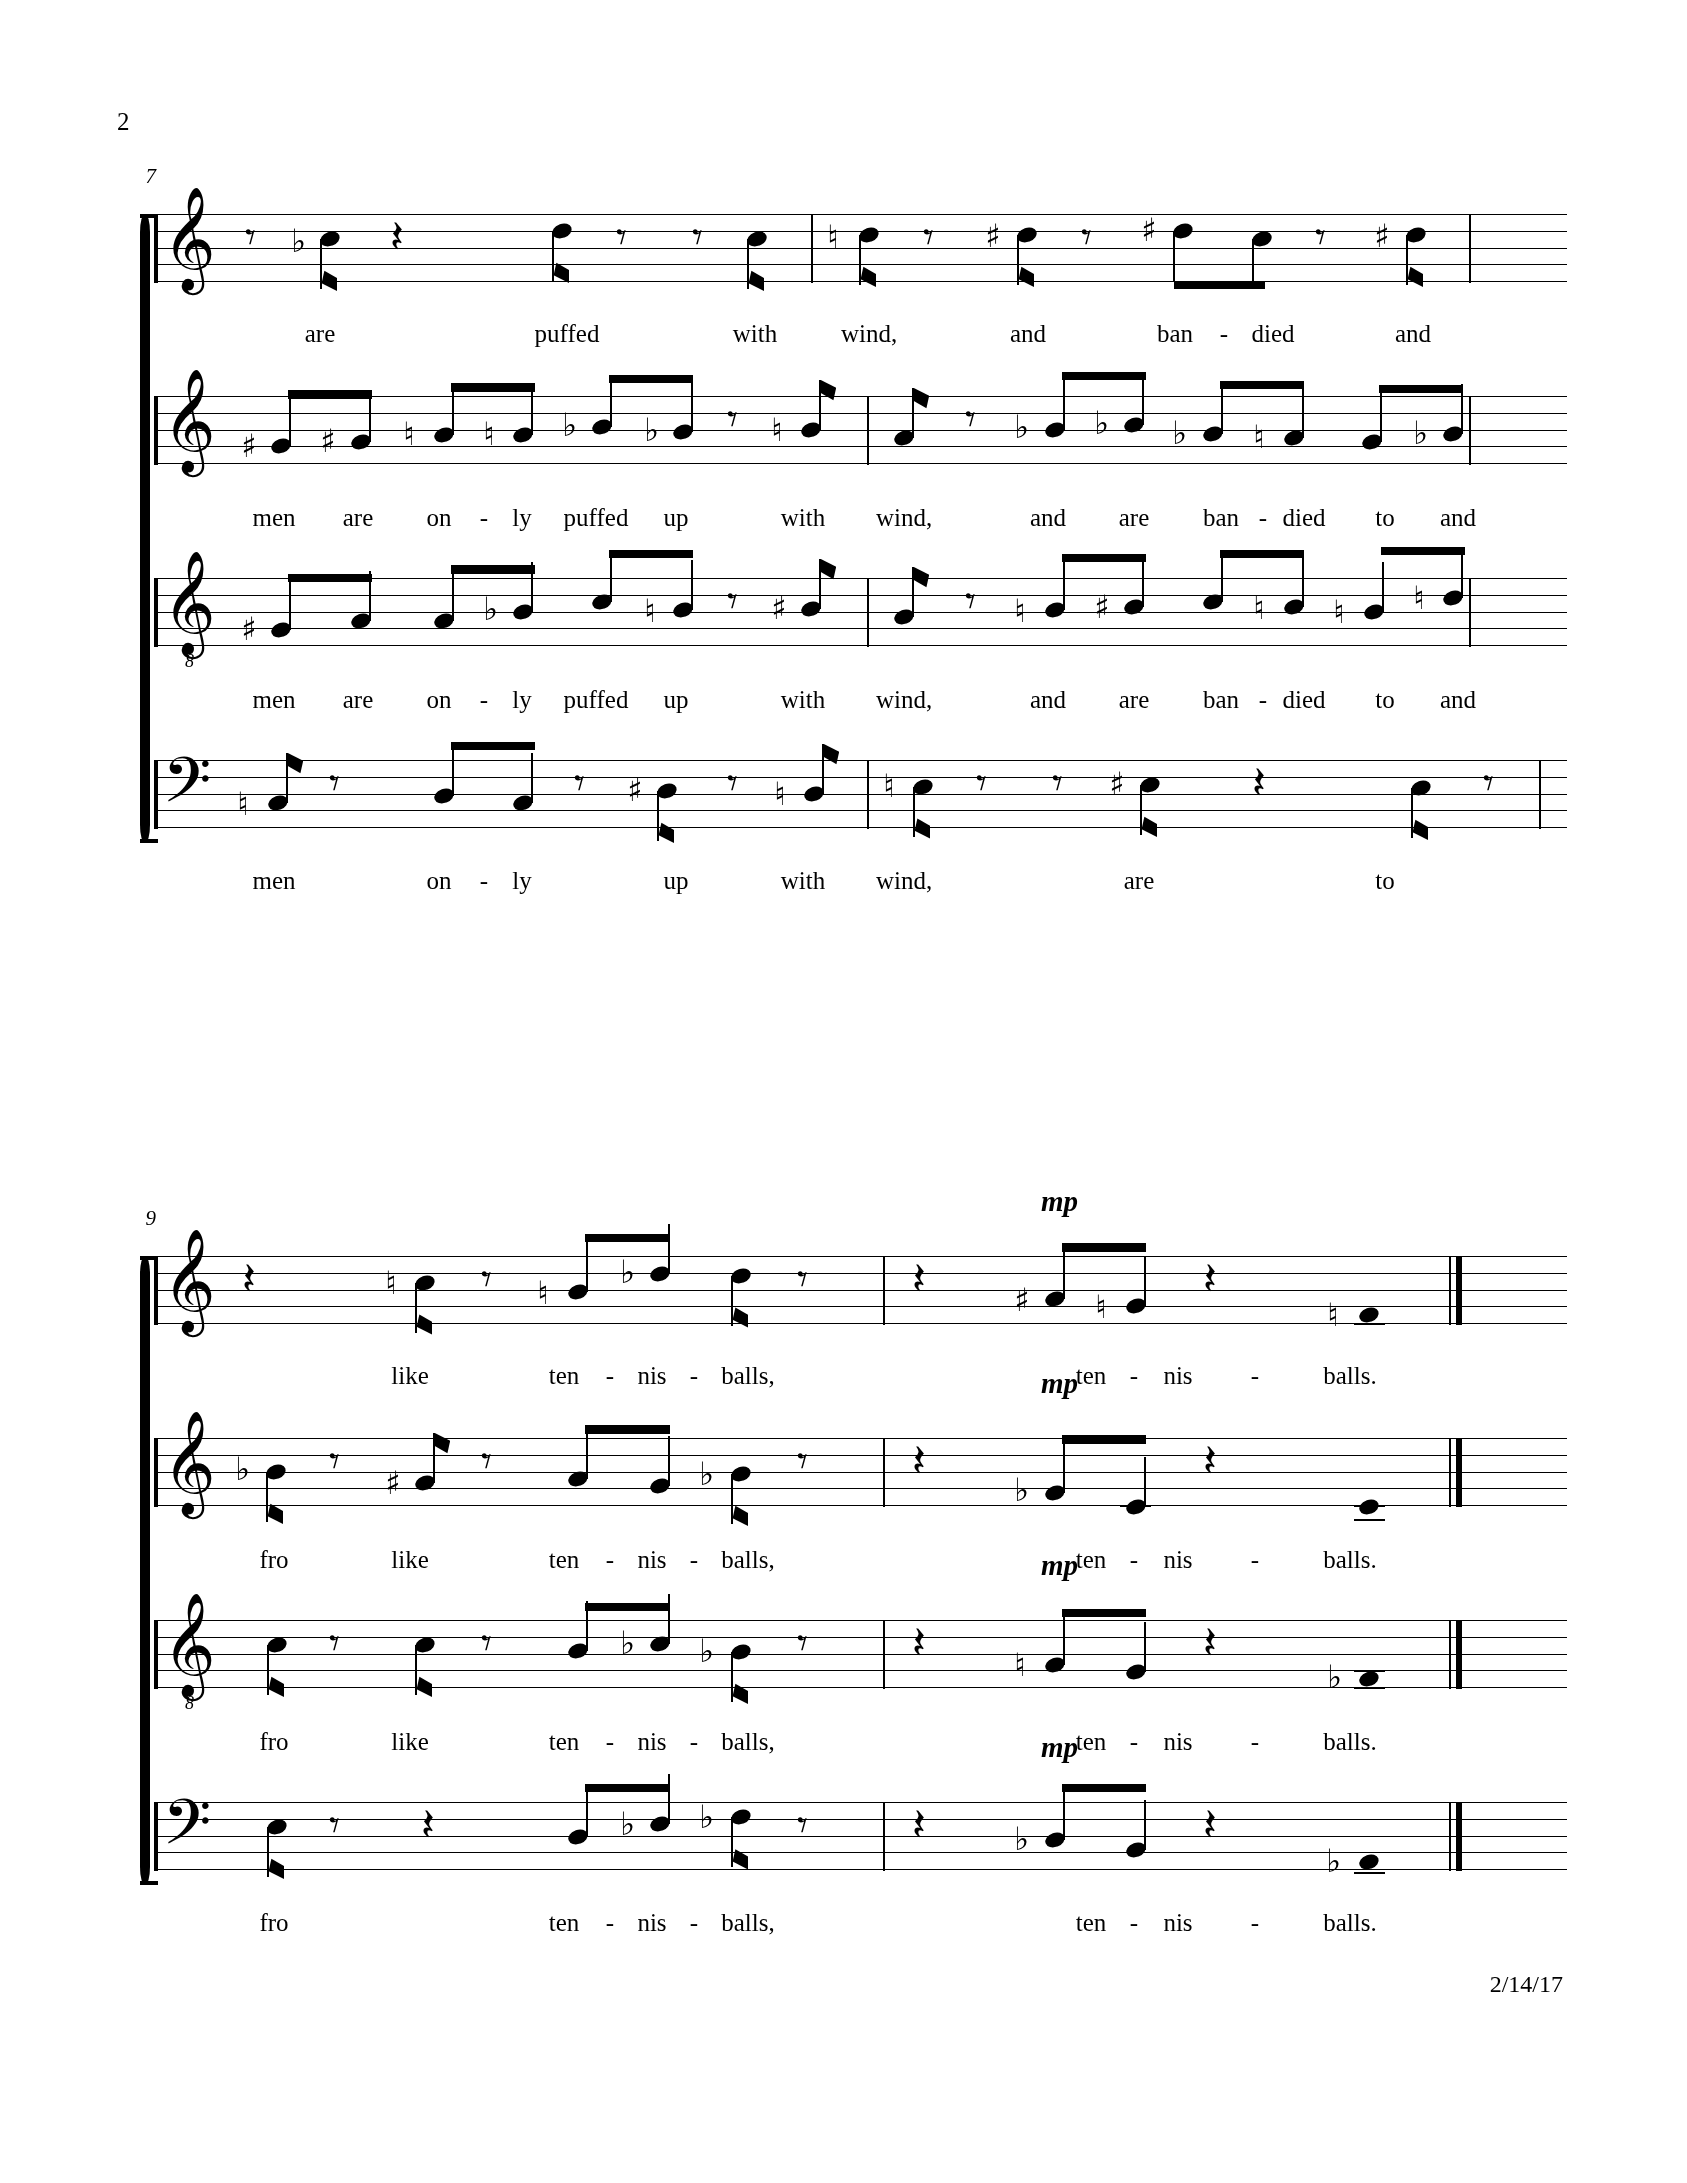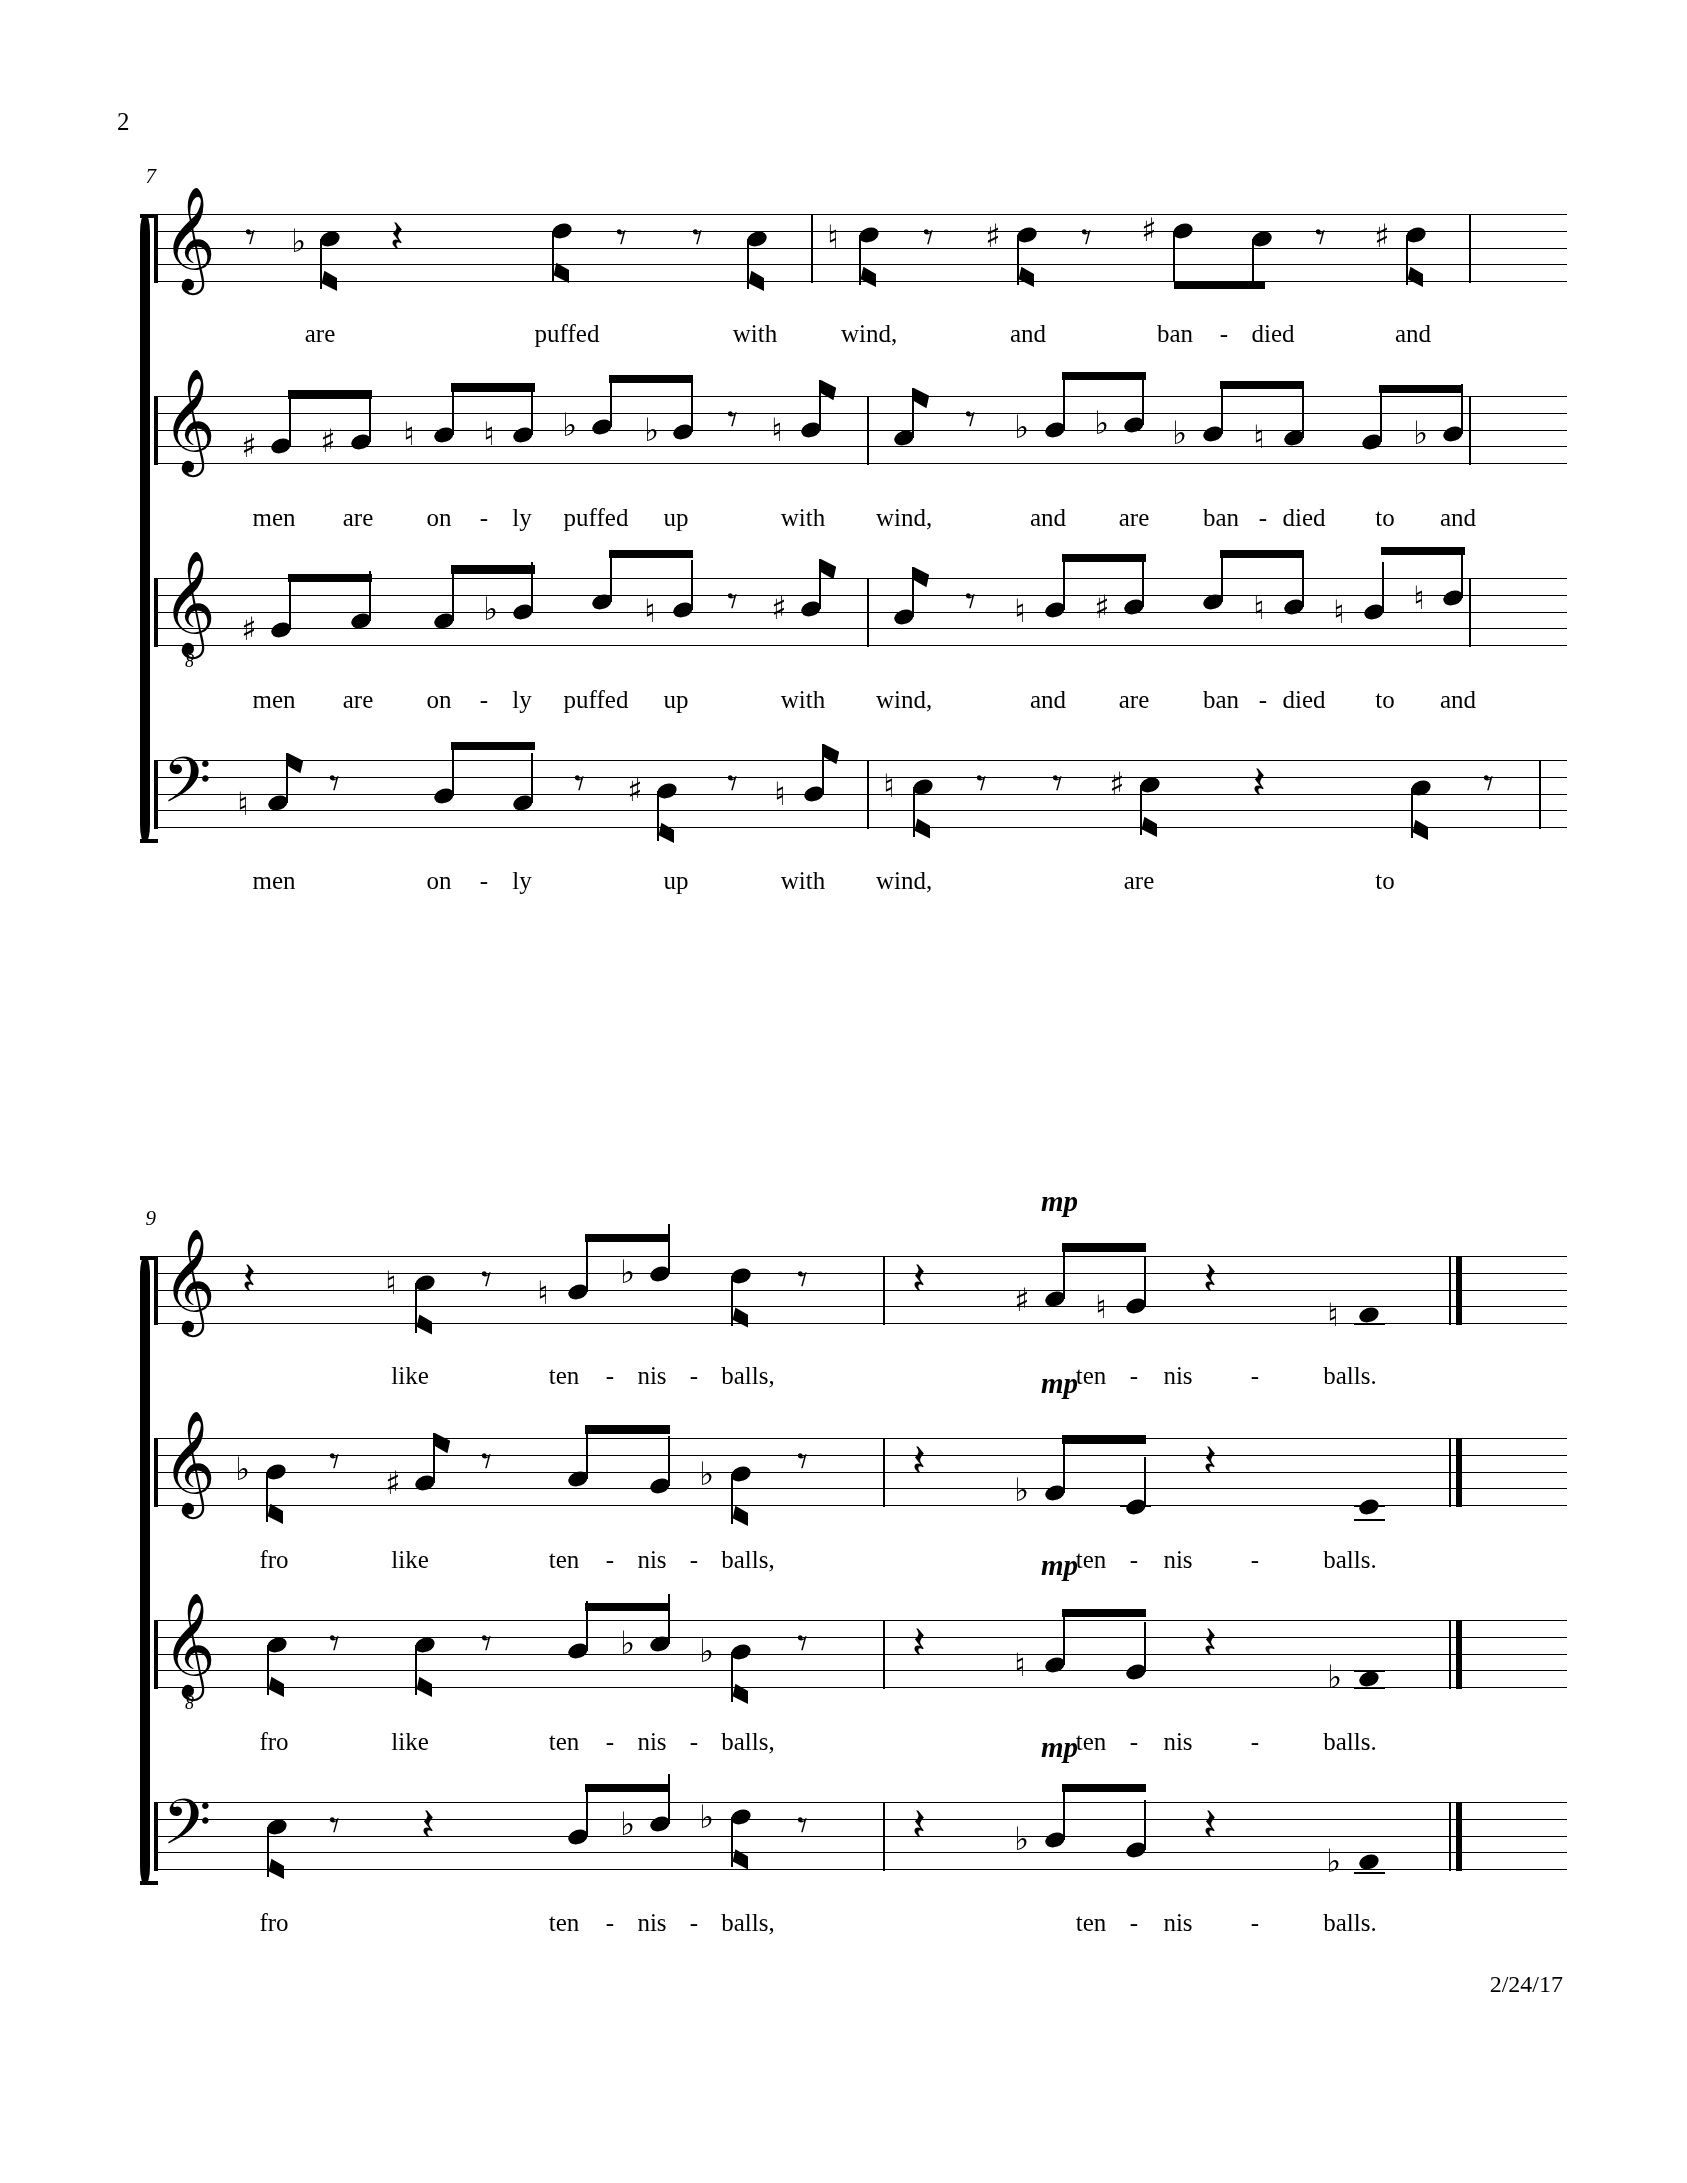--- a/index.html
+++ b/index.html
@@ -1008,16 +1008,16 @@
     <div class="lyric" style="left:526px; top:678px;">nis</div>
     <div class="lyric" style="left:568px; top:678px;">-</div>
     <div class="lyric" style="left:622px; top:678px;">balls,</div>
     <div class="lyric" style="left:965px; top:678px;">ten</div>
     <div class="lyric" style="left:1008px; top:678px;">-</div>
     <div class="lyric" style="left:1052px; top:678px;">nis</div>
     <div class="lyric" style="left:1129px; top:678px;">-</div>
     <div class="lyric" style="left:1224px; top:678px;">balls.</div>
   </div>
 
-  <div class="date-stamp">2/24/17</div>
+  <div class="date-stamp">2/14/17</div>
 
 </div>
 
 
 </body></html>

